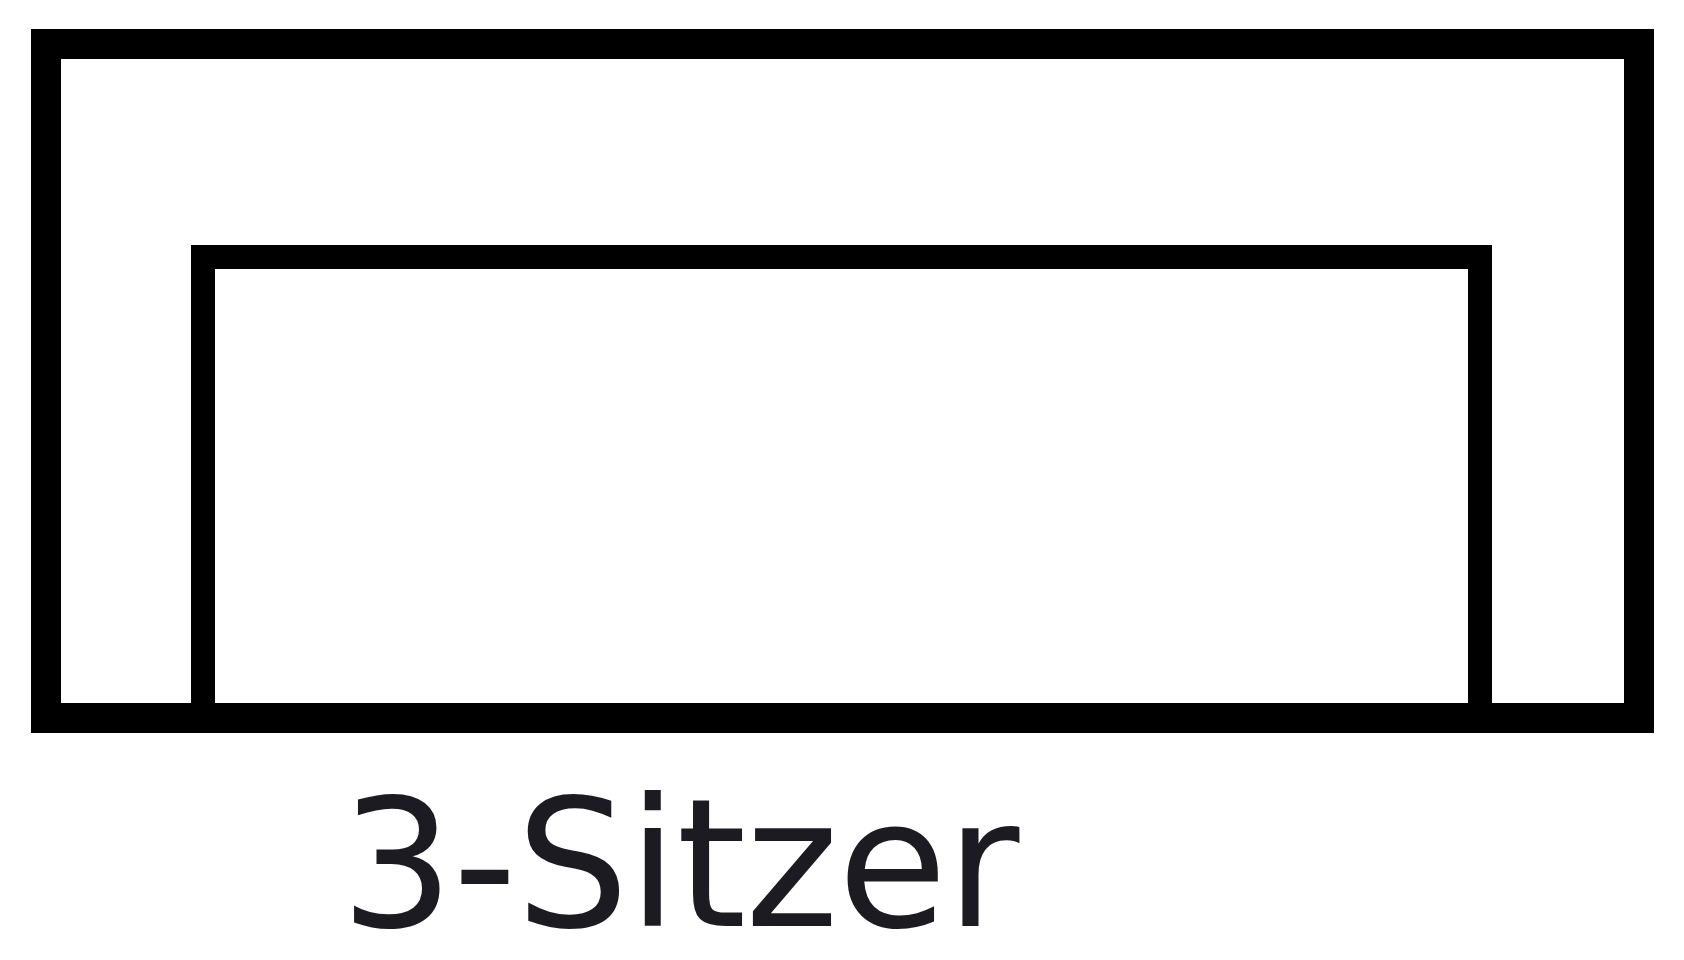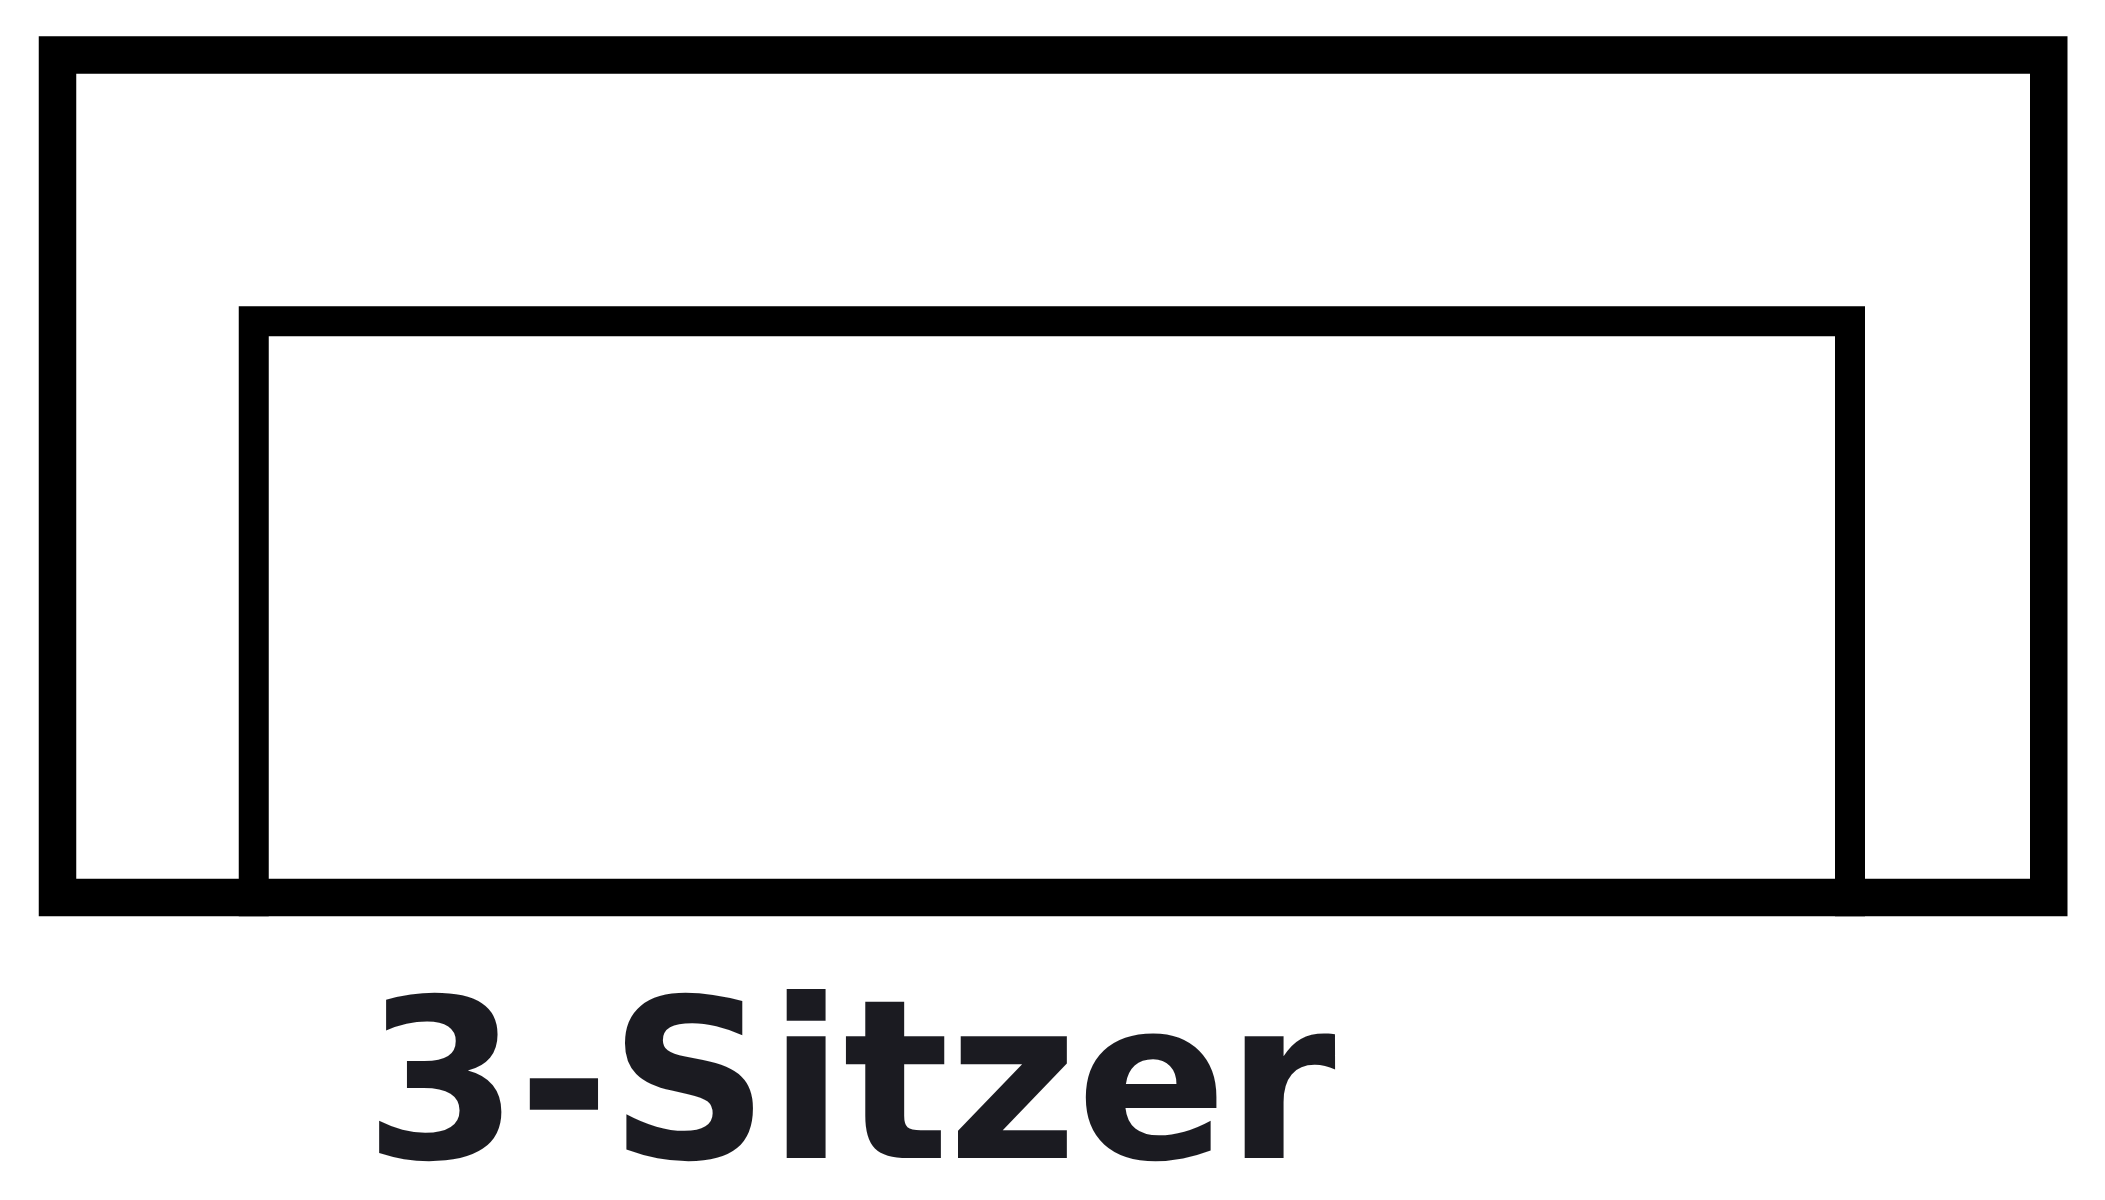--- a/index.html
+++ b/index.html
@@ -29,21 +29,21 @@
   }
   .caption {
     position: absolute;
     left: 0;
     top: 770px;
     width: 1415px;
     text-align: center;
     font-family: "DejaVu Sans", "Liberation Sans", sans-serif;
     font-size: 178px;
     line-height: 190px;
-    font-weight: 700;
+    font-weight: 400;
     letter-spacing: -1px;
     color: #1b1b21;
     white-space: nowrap;
   }
   .caption-inner {
     display: inline-block;
     
     transform: translateX(-28px);
   }
 </style>

